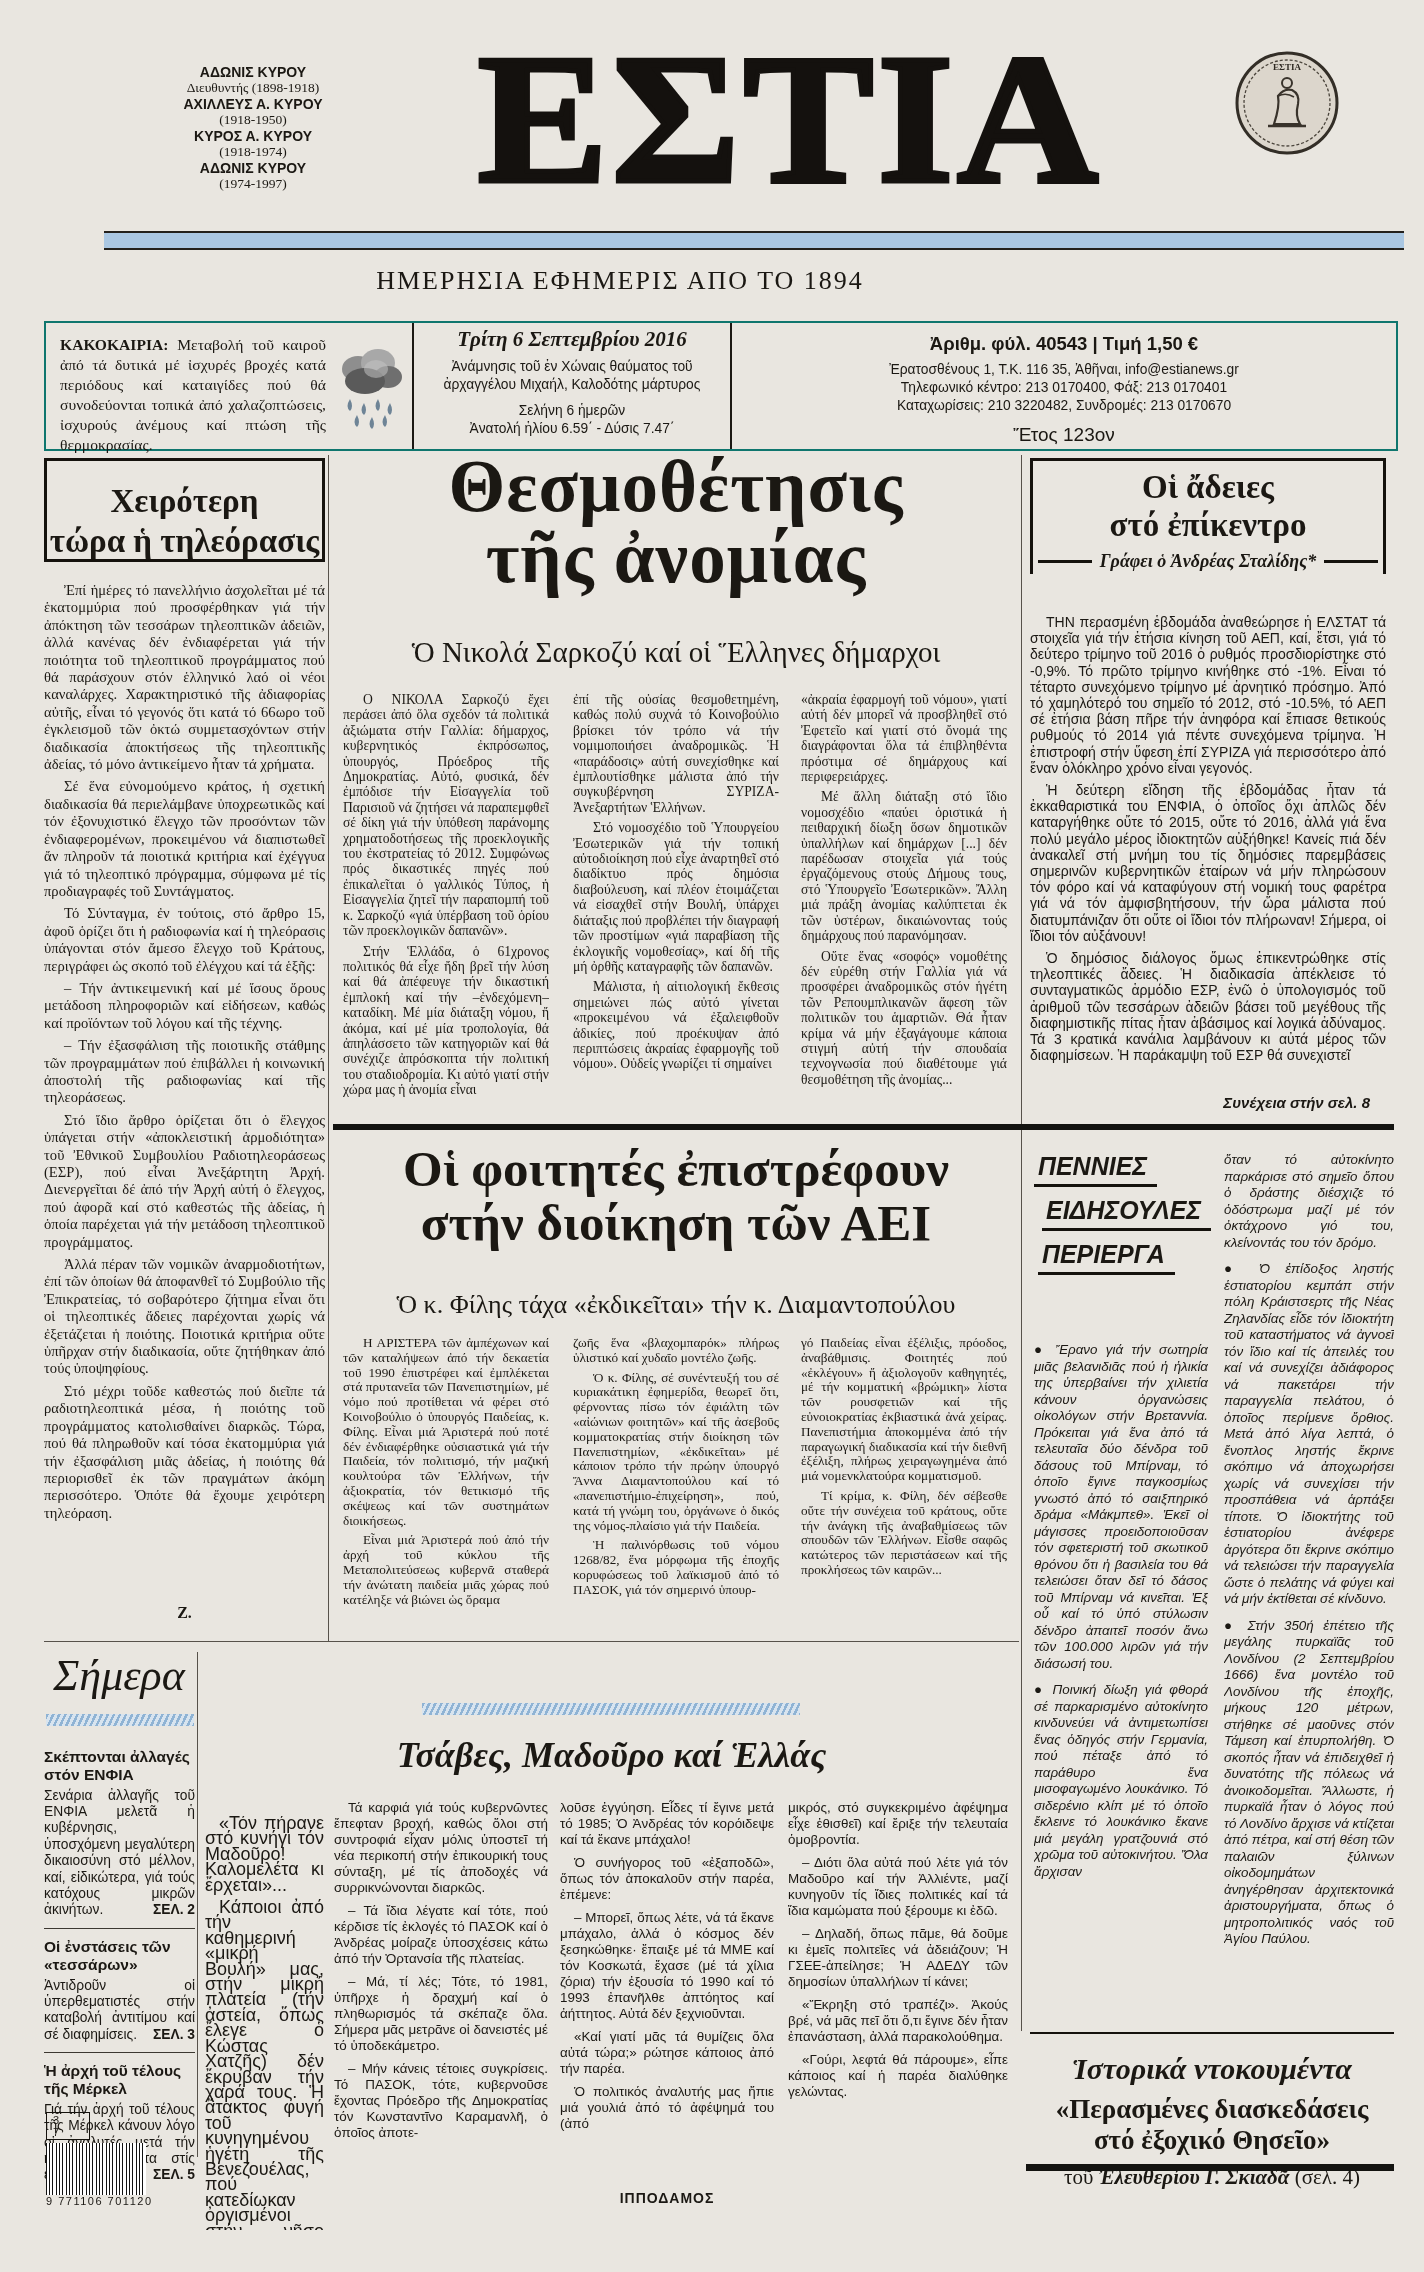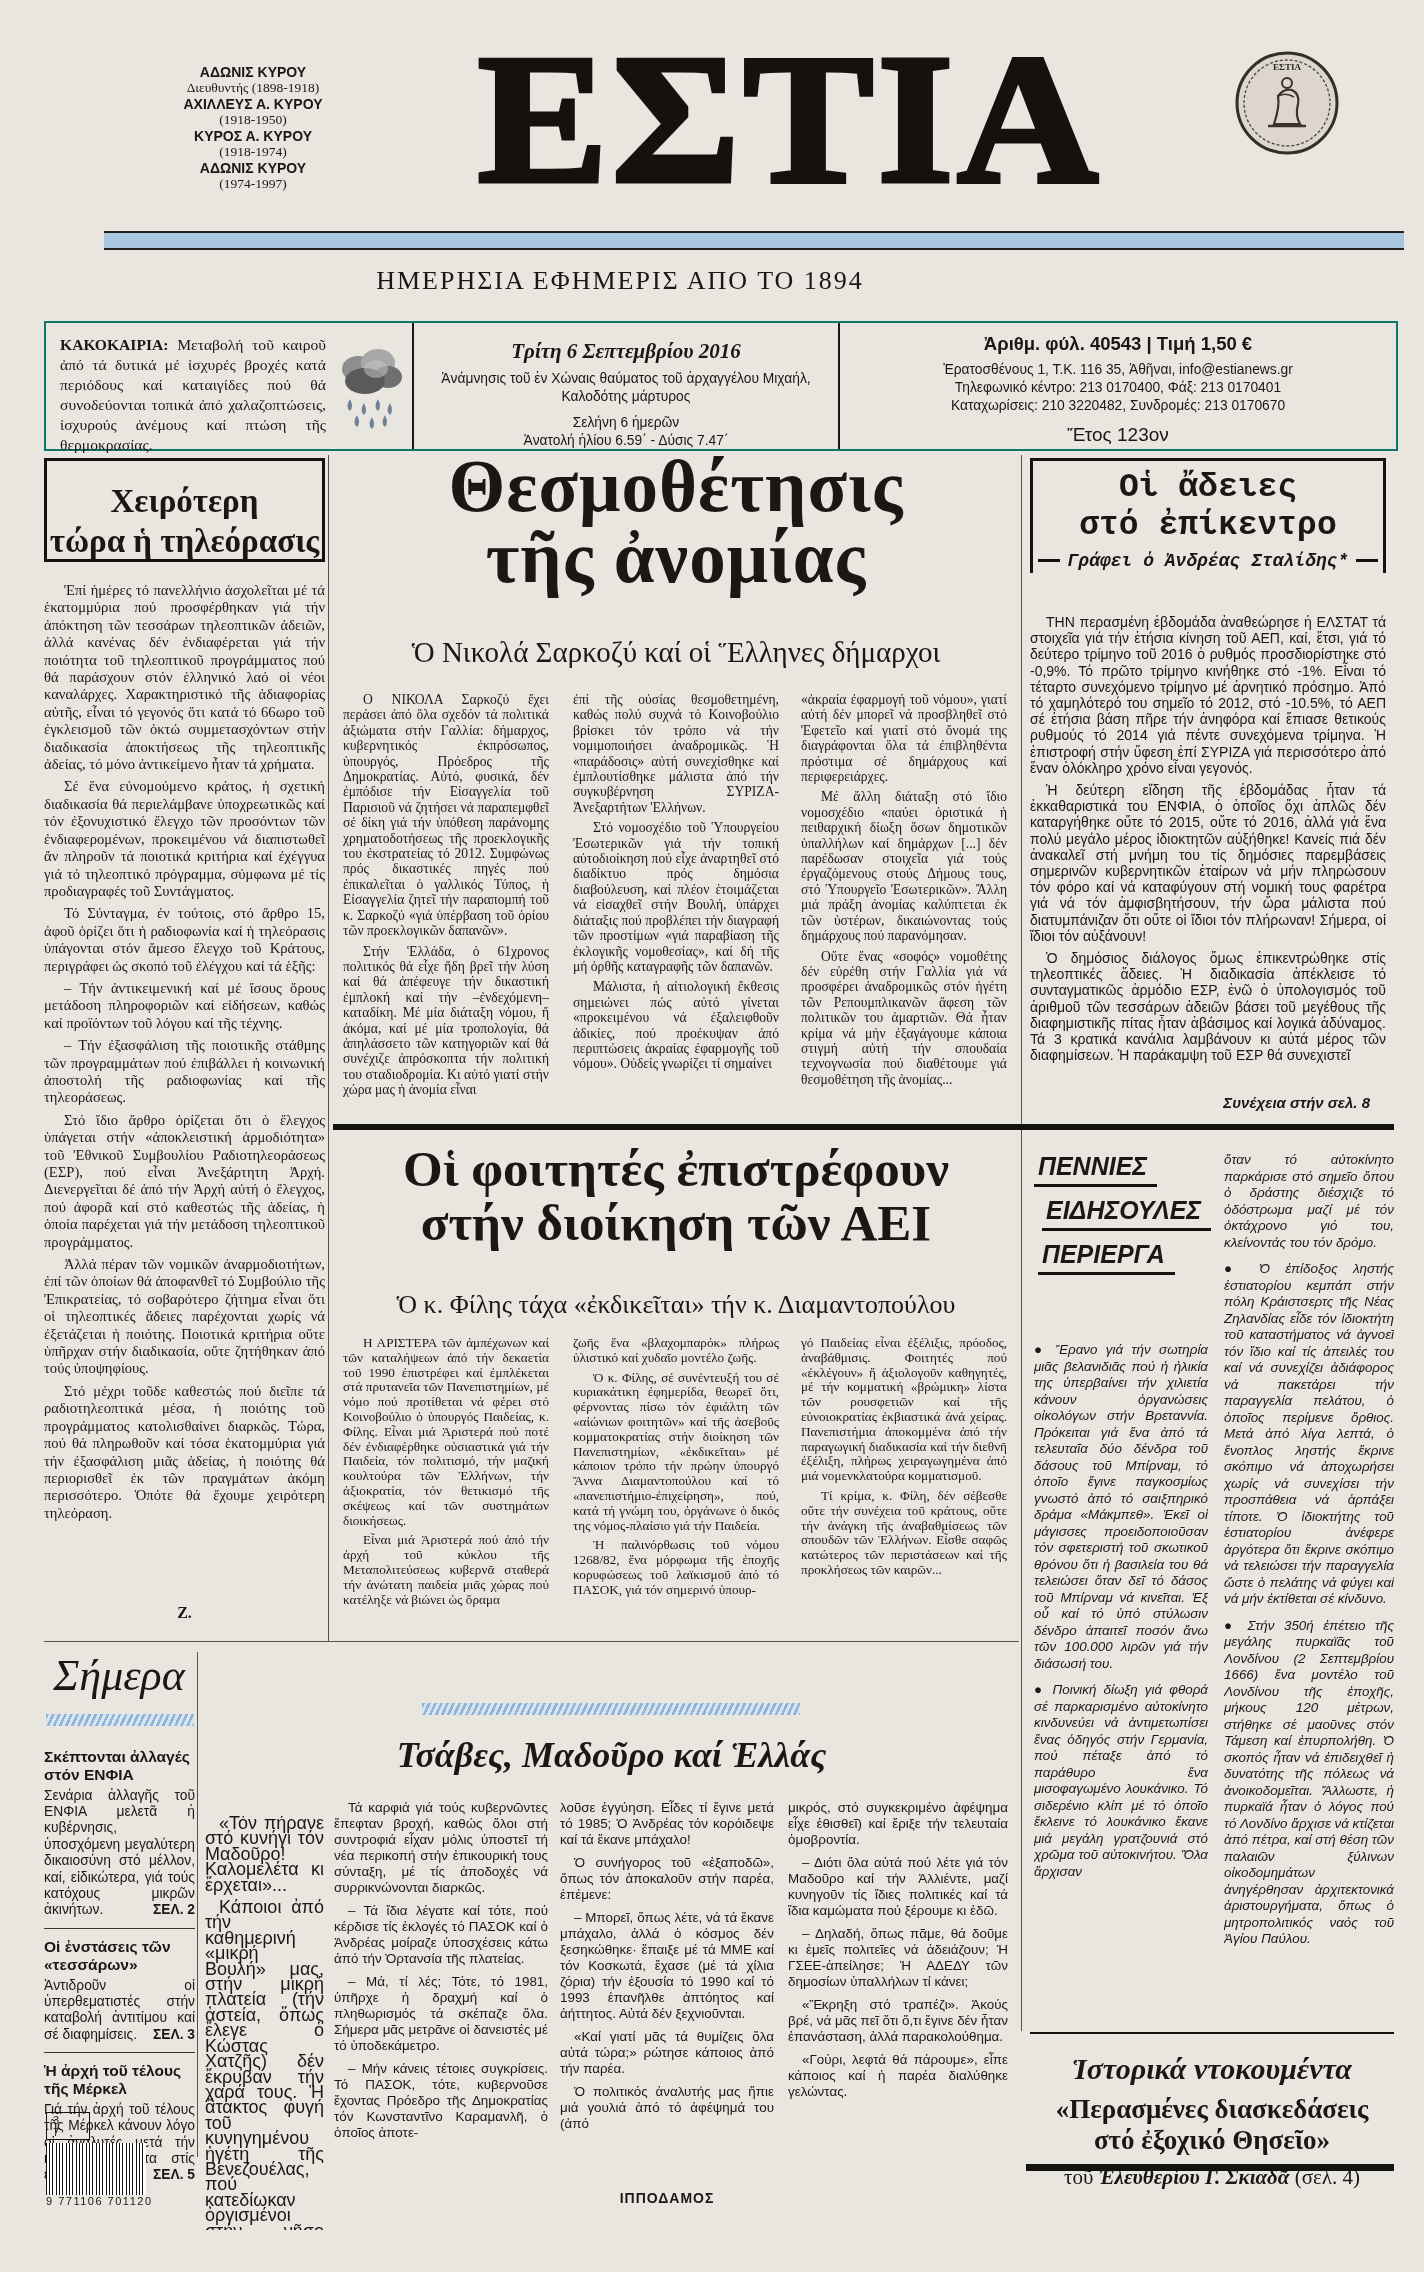--- a/index.html
+++ b/index.html
@@ -14,21 +14,21 @@
   .founders div:nth-child(even){font-family:"Liberation Serif",serif;font-size:13.5px;}
   .logo{font-family:"Liberation Serif",serif;font-weight:bold;font-size:195px;line-height:.92;
         letter-spacing:4px;color:#14110e;-webkit-text-stroke:5px #14110e;transform:scaleY(.95);transform-origin:top;}
   .band{background:#aac7e2;border-top:2px solid #23201c;border-bottom:2px solid #23201c;}
   .tagline{font-size:26px;letter-spacing:2px;}
   
   .infobar{display:flex;border:2px solid #0f766e;}
   .infobar .cell{box-sizing:border-box;}
   .c-weather{width:366px;display:flex;padding:12px 6px 6px 14px;}
   .c-weather .wtxt{font-size:15.6px;line-height:1.28;text-align:justify;padding-right:6px;}
-  .c-date{width:426px;border-left:2px solid #1c1914;padding-top:16px;}
+  .c-date{width:318px;border-left:2px solid #1c1914;padding-top:4px;}
   .c-issue{flex:1;border-left:2px solid #1c1914;padding-top:10px;}
   .dateline{font-weight:bold;font-style:italic;font-size:21px;}
   .smallsans{font-family:"Liberation Sans",sans-serif;font-size:13.8px;line-height:1.3;}
   .issue-no{font-family:"Liberation Sans",sans-serif;font-weight:bold;font-size:18.5px;}
   .yearline{font-family:"Liberation Sans",sans-serif;font-size:19px;margin-top:9px;}
   
   .vrule{width:1px;background:#57524b;}
   .hrule{height:1px;background:#57524b;}
   .thick{background:#131310;}
   
@@ -38,21 +38,21 @@
   .body-serif p.cont{text-indent:0;}
   .lcol{font-size:14.6px;line-height:17.4px;overflow:hidden;}
   .mcol{font-size:13.6px;line-height:15.4px;overflow:hidden;}
   .scol{font-size:13.2px;line-height:14.8px;overflow:hidden;}
   .sig{text-align:center;font-weight:bold;font-size:16px;margin-top:6px;}
   .main-title{font-weight:bold;font-size:73px;line-height:.97;letter-spacing:1px;}
   .main-sub{font-size:29px;}
   .sec-title{font-weight:bold;font-size:51px;line-height:1.06;}
   .sec-sub{font-size:26px;}
   
-  .opbox{border:3px solid #15120d;border-bottom:none;padding:8px 8px 14px;box-sizing:border-box;font-family:Liberation Mono, monospace;}
+  .opbox{border:3px solid #15120d;border-bottom:none;padding:8px 8px 14px;box-sizing:border-box;}
   .opbox .t{font-weight:bold;font-size:33px;line-height:1.15;}
   .opbyline{display:flex;align-items:center;gap:8px;margin:6px -3px -12px;}
   .opbyline .ln{flex:1;height:3px;background:#15120d;}
   .opbyline .by{font-weight:bold;font-style:italic;font-size:18px;white-space:nowrap;}
   .opbody{font-family:"Liberation Sans",sans-serif;font-size:14px;line-height:16.2px;overflow:hidden;}
   .opbody p{margin:0 0 6px;text-indent:16px;}
   .opmore{font-family:"Liberation Sans",sans-serif;font-weight:bold;font-style:italic;font-size:15px;text-align:right;}
   
   .phead{font-family:"Liberation Sans",sans-serif;font-weight:bold;font-style:italic;font-size:25px;
          border-bottom:3px solid #15120d;display:inline-block;padding:0 10px 3px 4px;margin-bottom:9px;}

